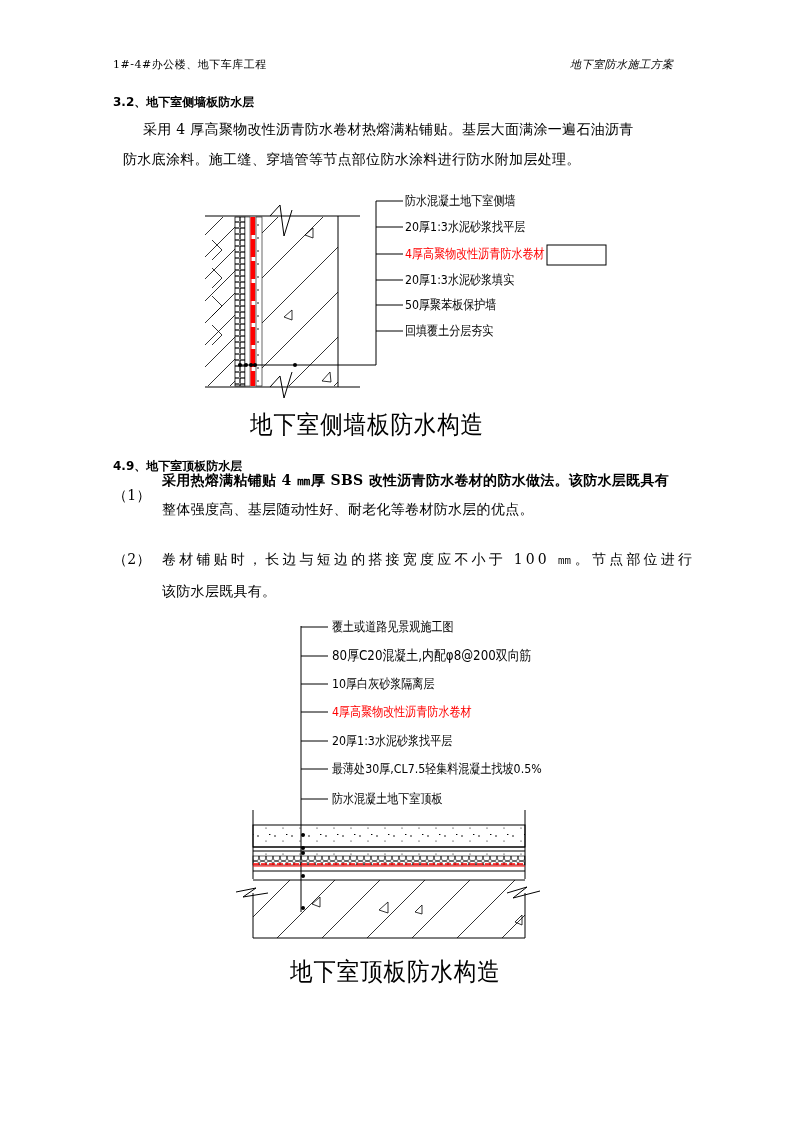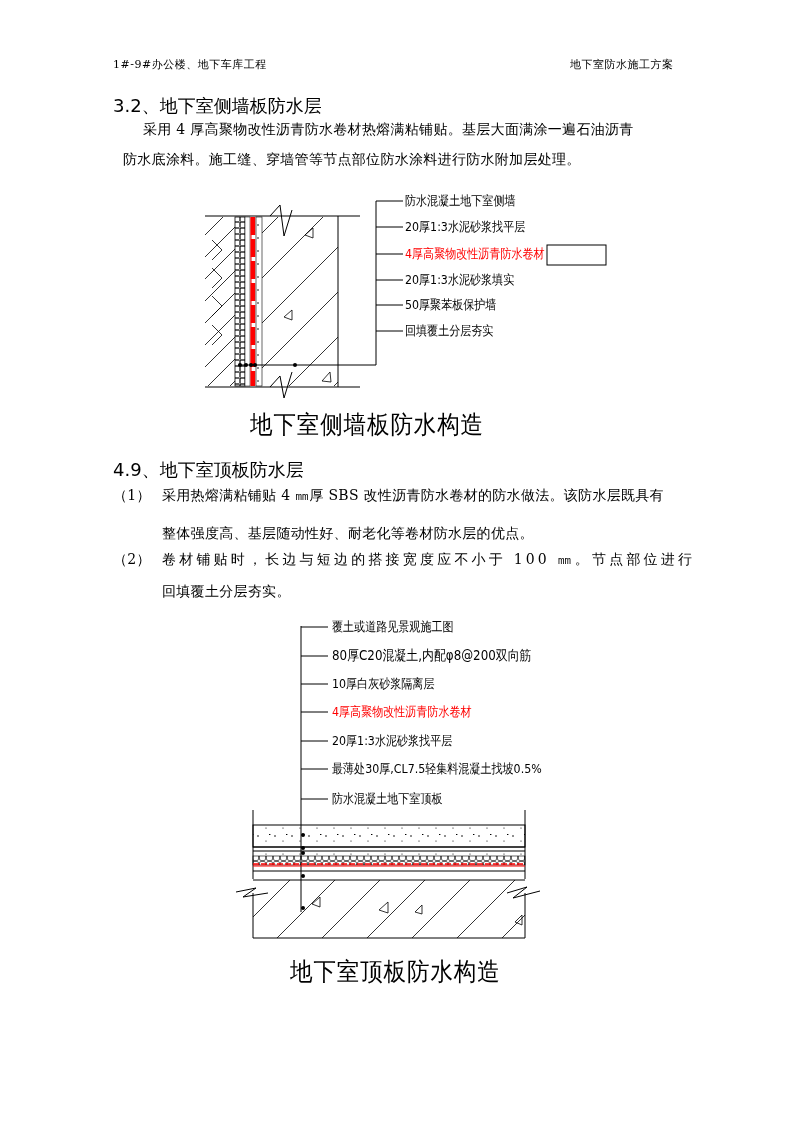--- a/index.html
+++ b/index.html
@@ -1,31 +1,31 @@
 <!DOCTYPE html>
 <html><head>
 <meta charset="utf-8">
 <style>
   html, body { margin:0; padding:0; background:#ffffff; }
   body { width:793px; height:1122px; position:relative; overflow:hidden;
          font-family:"DejaVu Serif","Liberation Serif",serif; color:#000; }
   .abs { position:absolute; }
   .hdr { font-size:11px; top:57px; font-family:"DejaVu Serif","Liberation Serif",serif; letter-spacing:0.5px; }
-  .h2 { font-family:"DejaVu Sans","Liberation Sans",sans-serif; font-weight:normal; font-size:18px; }
+  .h2 { font-family:"DejaVu Sans","Liberation Sans",sans-serif; font-weight:bold; font-size:12px; }
   .p { font-size:14px; line-height:30px; letter-spacing:0.3px; }
   .lbl { font-family:"DejaVu Sans","Liberation Sans",sans-serif; font-size:13px; white-space:nowrap; transform:scaleX(0.85); transform-origin:left center; }
   .red { color:#ff0000; }
   .cap { font-family:"DejaVu Sans","Liberation Sans",sans-serif; font-size:25px; font-weight:200; letter-spacing:1px; white-space:nowrap; transform:scaleX(0.9); transform-origin:left center; }
   svg { position:absolute; left:0; top:0; }
 </style>
 </head>
 <body>
 
-<div class="abs hdr" style="left:113px;">1#-9#办公楼、地下车库工程</div>
-<div class="abs hdr" style="left:570px;">地下室防水施工方案</div>
+<div class="abs hdr" style="left:113px;">1#-4#办公楼、地下车库工程</div>
+<div class="abs hdr" style="left:570px;font-style:italic;">地下室防水施工方案</div>
 
 <div class="abs h2" style="left:113px; top:94px;">3.2、地下室侧墙板防水层</div>
 <div class="abs p" style="left:143px; top:114px; white-space:nowrap;">采用 4 厚高聚物改性沥青防水卷材热熔满粘铺贴。基层大面满涂一遍石油沥青</div>
 <div class="abs p" style="left:123px; top:144px; white-space:nowrap;">防水底涂料。施工缝、穿墙管等节点部位防水涂料进行防水附加层处理。</div>
 
 <svg width="793" height="1122">
   <defs>
     <pattern id="hatch" width="22" height="22" patternUnits="userSpaceOnUse" patternTransform="rotate(0)">
       <path d="M0 22 L22 0" stroke="#000" stroke-width="0.8"></path>
     </pattern>
@@ -141,25 +141,25 @@
 <div class="abs lbl" style="left:405px; top:192px;">防水混凝土地下室侧墙</div>
 <div class="abs lbl" style="left:405px; top:218px;">20厚1:3水泥砂浆找平层</div>
 <div class="abs lbl red" style="left:405px; top:245px;">4厚高聚物改性沥青防水卷材</div>
 <div class="abs lbl" style="left:405px; top:271px;">20厚1:3水泥砂浆填实</div>
 <div class="abs lbl" style="left:405px; top:296px;">50厚聚苯板保护墙</div>
 <div class="abs lbl" style="left:405px; top:322px;">回填覆土分层夯实</div>
 <div class="abs cap" style="left:250px; top:408px;">地下室侧墙板防水构造</div>
 
 <div class="abs h2" style="left:113px; top:458px;">4.9、地下室顶板防水层</div>
 <div class="abs p" style="left:113px; top:480px;">（1）</div>
-<div class="abs p" style="left:162px; top:480px; white-space:nowrap;">采用热熔满粘铺贴 4 ㎜厚 SBS 改性沥青防水卷材的防水做法。该防水层既具有</div>
-<div class="abs p" style="left:162px; top:519px; white-space:nowrap;font-family:Liberation Serif, serif;">整体强度高、基层随动性好、耐老化等卷材防水层的优点。</div>
+<div class="abs p" style="left:162px; top:465px; white-space:nowrap;font-weight:bold;">采用热熔满粘铺贴 4 ㎜厚 SBS 改性沥青防水卷材的防水做法。该防水层既具有</div>
+<div class="abs p" style="left:162px; top:494px; white-space:nowrap;">整体强度高、基层随动性好、耐老化等卷材防水层的优点。</div>
 <div class="abs p" style="left:113px; top:544px;">（2）</div>
 <div class="abs p" style="left:162px; top:544px; white-space:nowrap; letter-spacing:3.2px;">卷材铺贴时，长边与短边的搭接宽度应不小于 100 ㎜。节点部位进行</div>
-<div class="abs p" style="left:162px; top:576px; white-space:nowrap;">回填覆土分层夯实。</div>
+<div class="abs p" style="left:162px; top:576px; white-space:nowrap;">该防水层既具有。</div>
 
 <div class="abs lbl" style="left:332px; top:618px;">覆土或道路见景观施工图</div>
 <div class="abs lbl" style="left:332px; top:647px; font-size:14px;">80厚C20混凝土,内配φ8@200双向筋</div>
 <div class="abs lbl" style="left:332px; top:675px;">10厚白灰砂浆隔离层</div>
 <div class="abs lbl red" style="left:332px; top:703px;">4厚高聚物改性沥青防水卷材</div>
 <div class="abs lbl" style="left:332px; top:732px;">20厚1:3水泥砂浆找平层</div>
 <div class="abs lbl" style="left:332px; top:760px;">最薄处30厚,CL7.5轻集料混凝土找坡0.5%</div>
 <div class="abs lbl" style="left:332px; top:790px;">防水混凝土地下室顶板</div>
 <div class="abs cap" style="left:290px; top:955px;">地下室顶板防水构造</div>
 

